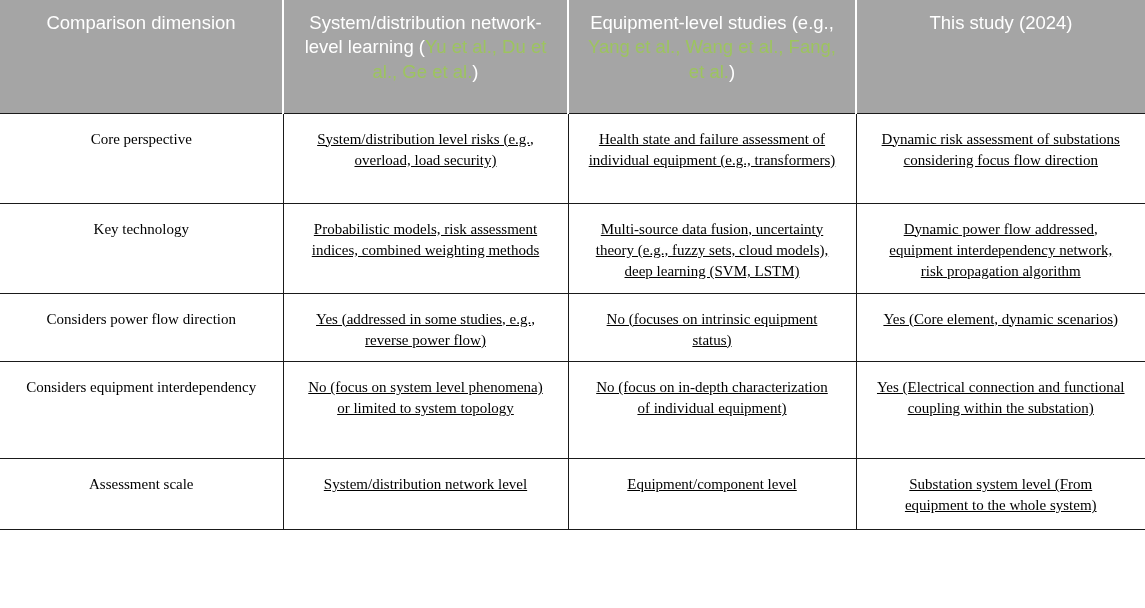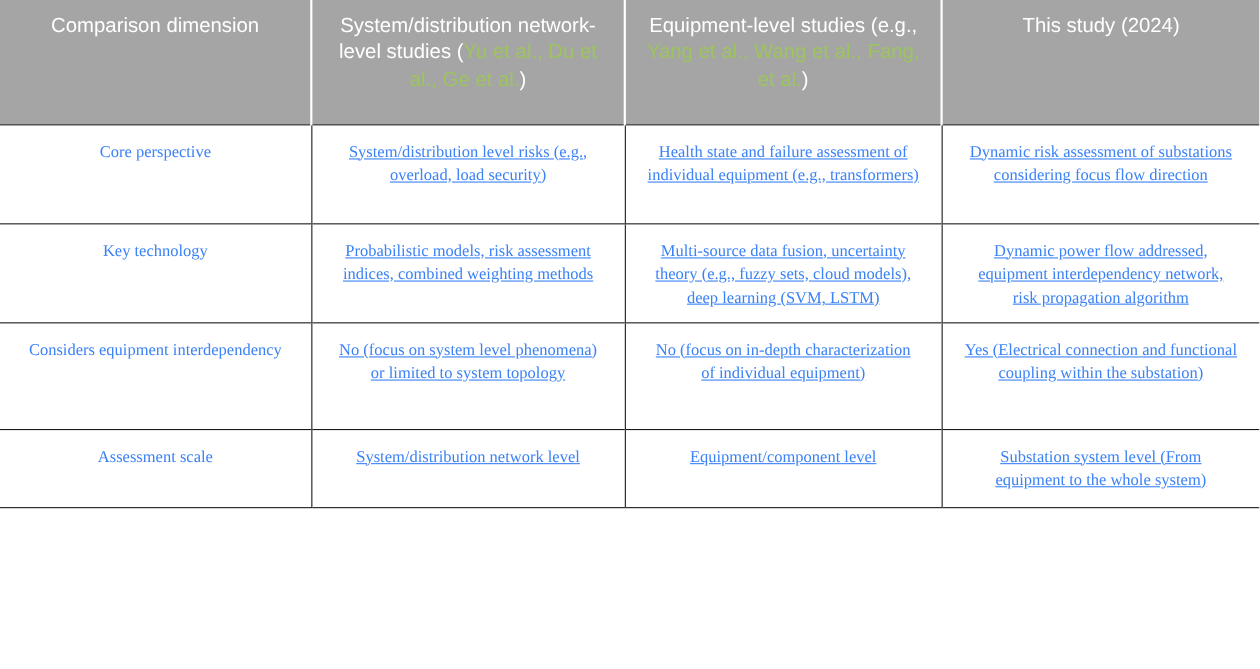--- a/index.html
+++ b/index.html
@@ -32,21 +32,21 @@
     padding: 11px 18px 10px 18px;
     height: 113px;
   }
   thead th + th { border-left: 2px solid #ffffff; }
   thead th .cite { color: #9dc45f; }
 
   tbody td {
     border-top: 1px solid #1a1a1a;
     font-size: 15px;
     line-height: 1.42;
-    color: #3b82f6;
+    color: #000000;
     text-align: center;
     vertical-align: top;
     padding: 15px 20px 10px 20px;
   }
   tbody td + td { border-left: 1px solid #1a1a1a; text-decoration: underline; }
   tbody tr:last-child td { border-bottom: 1px solid #1a1a1a; }
 
   tr.r1 { height: 90px; }
   tr.r2 { height: 88px; }
   tr.r3 { height: 90px; }
@@ -63,21 +63,21 @@
       <col class="c2">
       <col class="c3">
       <col class="c4">
   </colgroup>
   <thead>
     <tr>
       <th>
         <span>Comparison dimension</span>
       </th>
       <th>
-        <span>System/distribution network-level studies (</span><span class="cite">Yu et al., Du et al., Ge et al.</span><span>)</span>
+        <span>System/distribution network-level learning (</span><span class="cite">Yu et al., Du et al., Ge et al.</span><span>)</span>
       </th>
       <th>
         <span>Equipment-level studies (e.g., </span><span class="cite">Yang et al., Wang et al., Fang, et al.</span><span>)</span>
       </th>
       <th>
         <span>This study (2024)</span>
       </th>
     </tr>
   </thead>
   <tbody>
@@ -86,20 +86,26 @@
       <td>System/distribution level risks (e.g., overload, load security)</td>
       <td>Health state and failure assessment of individual equipment (e.g., transformers)</td>
       <td>Dynamic risk assessment of substations considering focus flow direction</td>
     </tr>
     <tr class="r3">
       <td>Key technology</td>
       <td>Probabilistic models, risk assessment indices, combined weighting methods</td>
       <td>Multi-source data fusion, uncertainty theory (e.g., fuzzy sets, cloud models), deep learning (SVM, LSTM)</td>
       <td>Dynamic power flow addressed, equipment interdependency network, risk propagation algorithm</td>
     </tr>
+    <tr class="r4">
+      <td>Considers power flow direction</td>
+      <td>Yes (addressed in some studies, e.g., reverse power flow)</td>
+      <td>No (focuses on intrinsic equipment status)</td>
+      <td>Yes (Core element, dynamic scenarios)</td>
+    </tr>
     <tr class="r5">
       <td>Considers equipment interdependency</td>
       <td>No (focus on system level phenomena) or limited to system topology</td>
       <td>No (focus on in-depth characterization of individual equipment)</td>
       <td>Yes (Electrical connection and functional coupling within the substation)</td>
     </tr>
     <tr class="r6">
       <td>Assessment scale</td>
       <td>System/distribution network level</td>
       <td>Equipment/component level</td>

